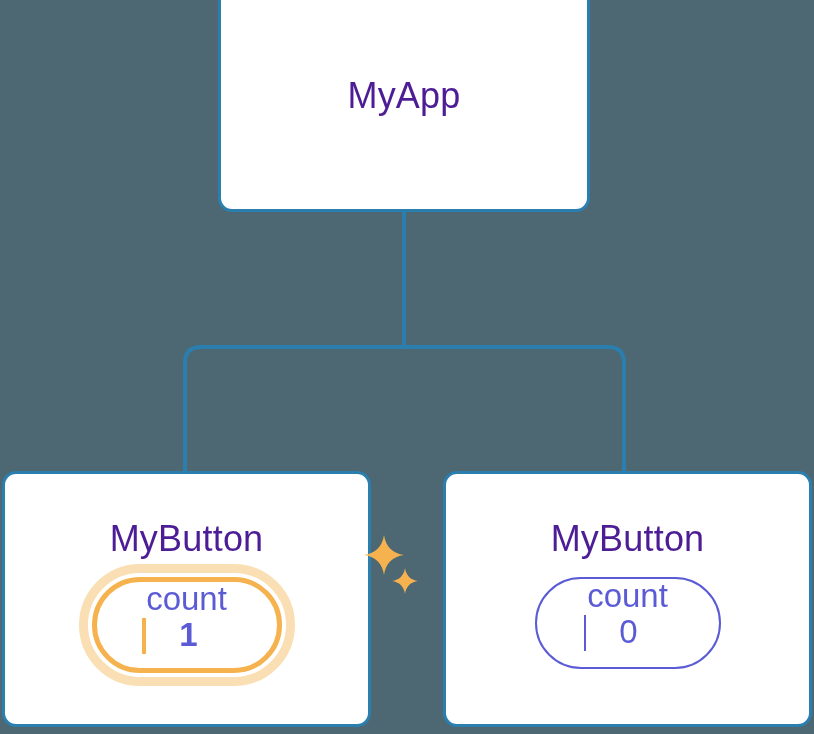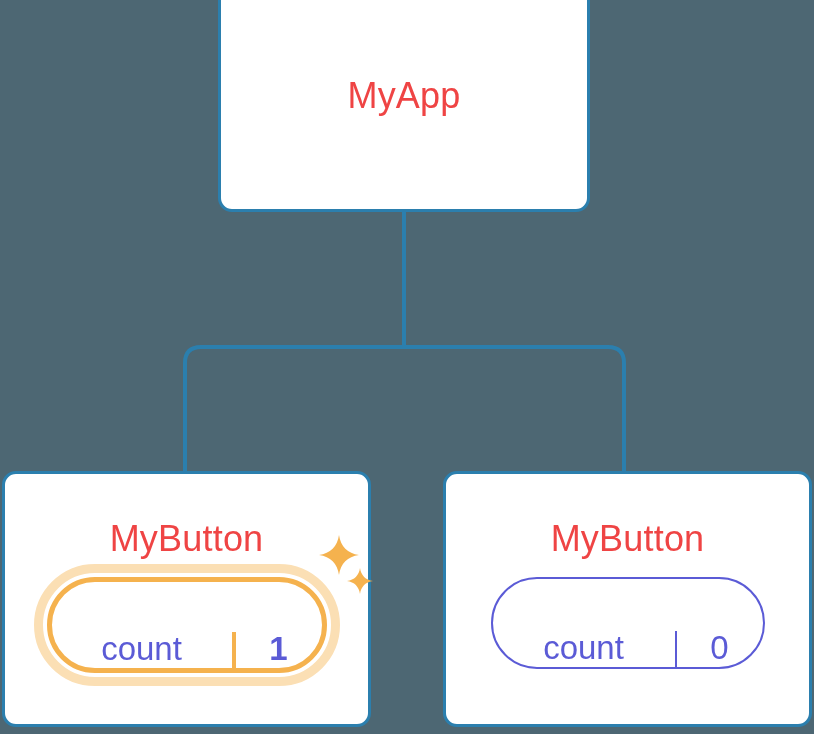--- a/index.html
+++ b/index.html
@@ -41,21 +41,21 @@
     border: 3px solid #2b7fae;
     border-radius: 14px;
     box-sizing: border-box;
   }
 
   .card-title {
     position: absolute;
     left: 0;
     right: 0;
     text-align: center;
-    color: #ef4444;
+    color: #4c1d95;
     font-size: 36px;
     font-weight: 400;
     letter-spacing: 0.2px;
     white-space: nowrap;
   }
 
   #card-myapp {
     left: 218px;
     top: -14px;
     width: 372px;
@@ -94,25 +94,26 @@
   }
 
   .pill-anchor {
     position: relative;
     display: inline-block;
   }
 
   .pill {
     position: relative;
     display: flex;
-    align-items: flex-end;
+    align-items: center;
     border-radius: 999px;
     background: #ffffff;
     box-sizing: border-box;
     z-index: 2;
+    flex-direction: column;
   }
 
   .pill-key, .pill-val {
     display: flex;
     align-items: center;
     justify-content: center;
     color: #5b5bd6;
     font-size: 33px;
     line-height: 1;
     box-sizing: border-box;

